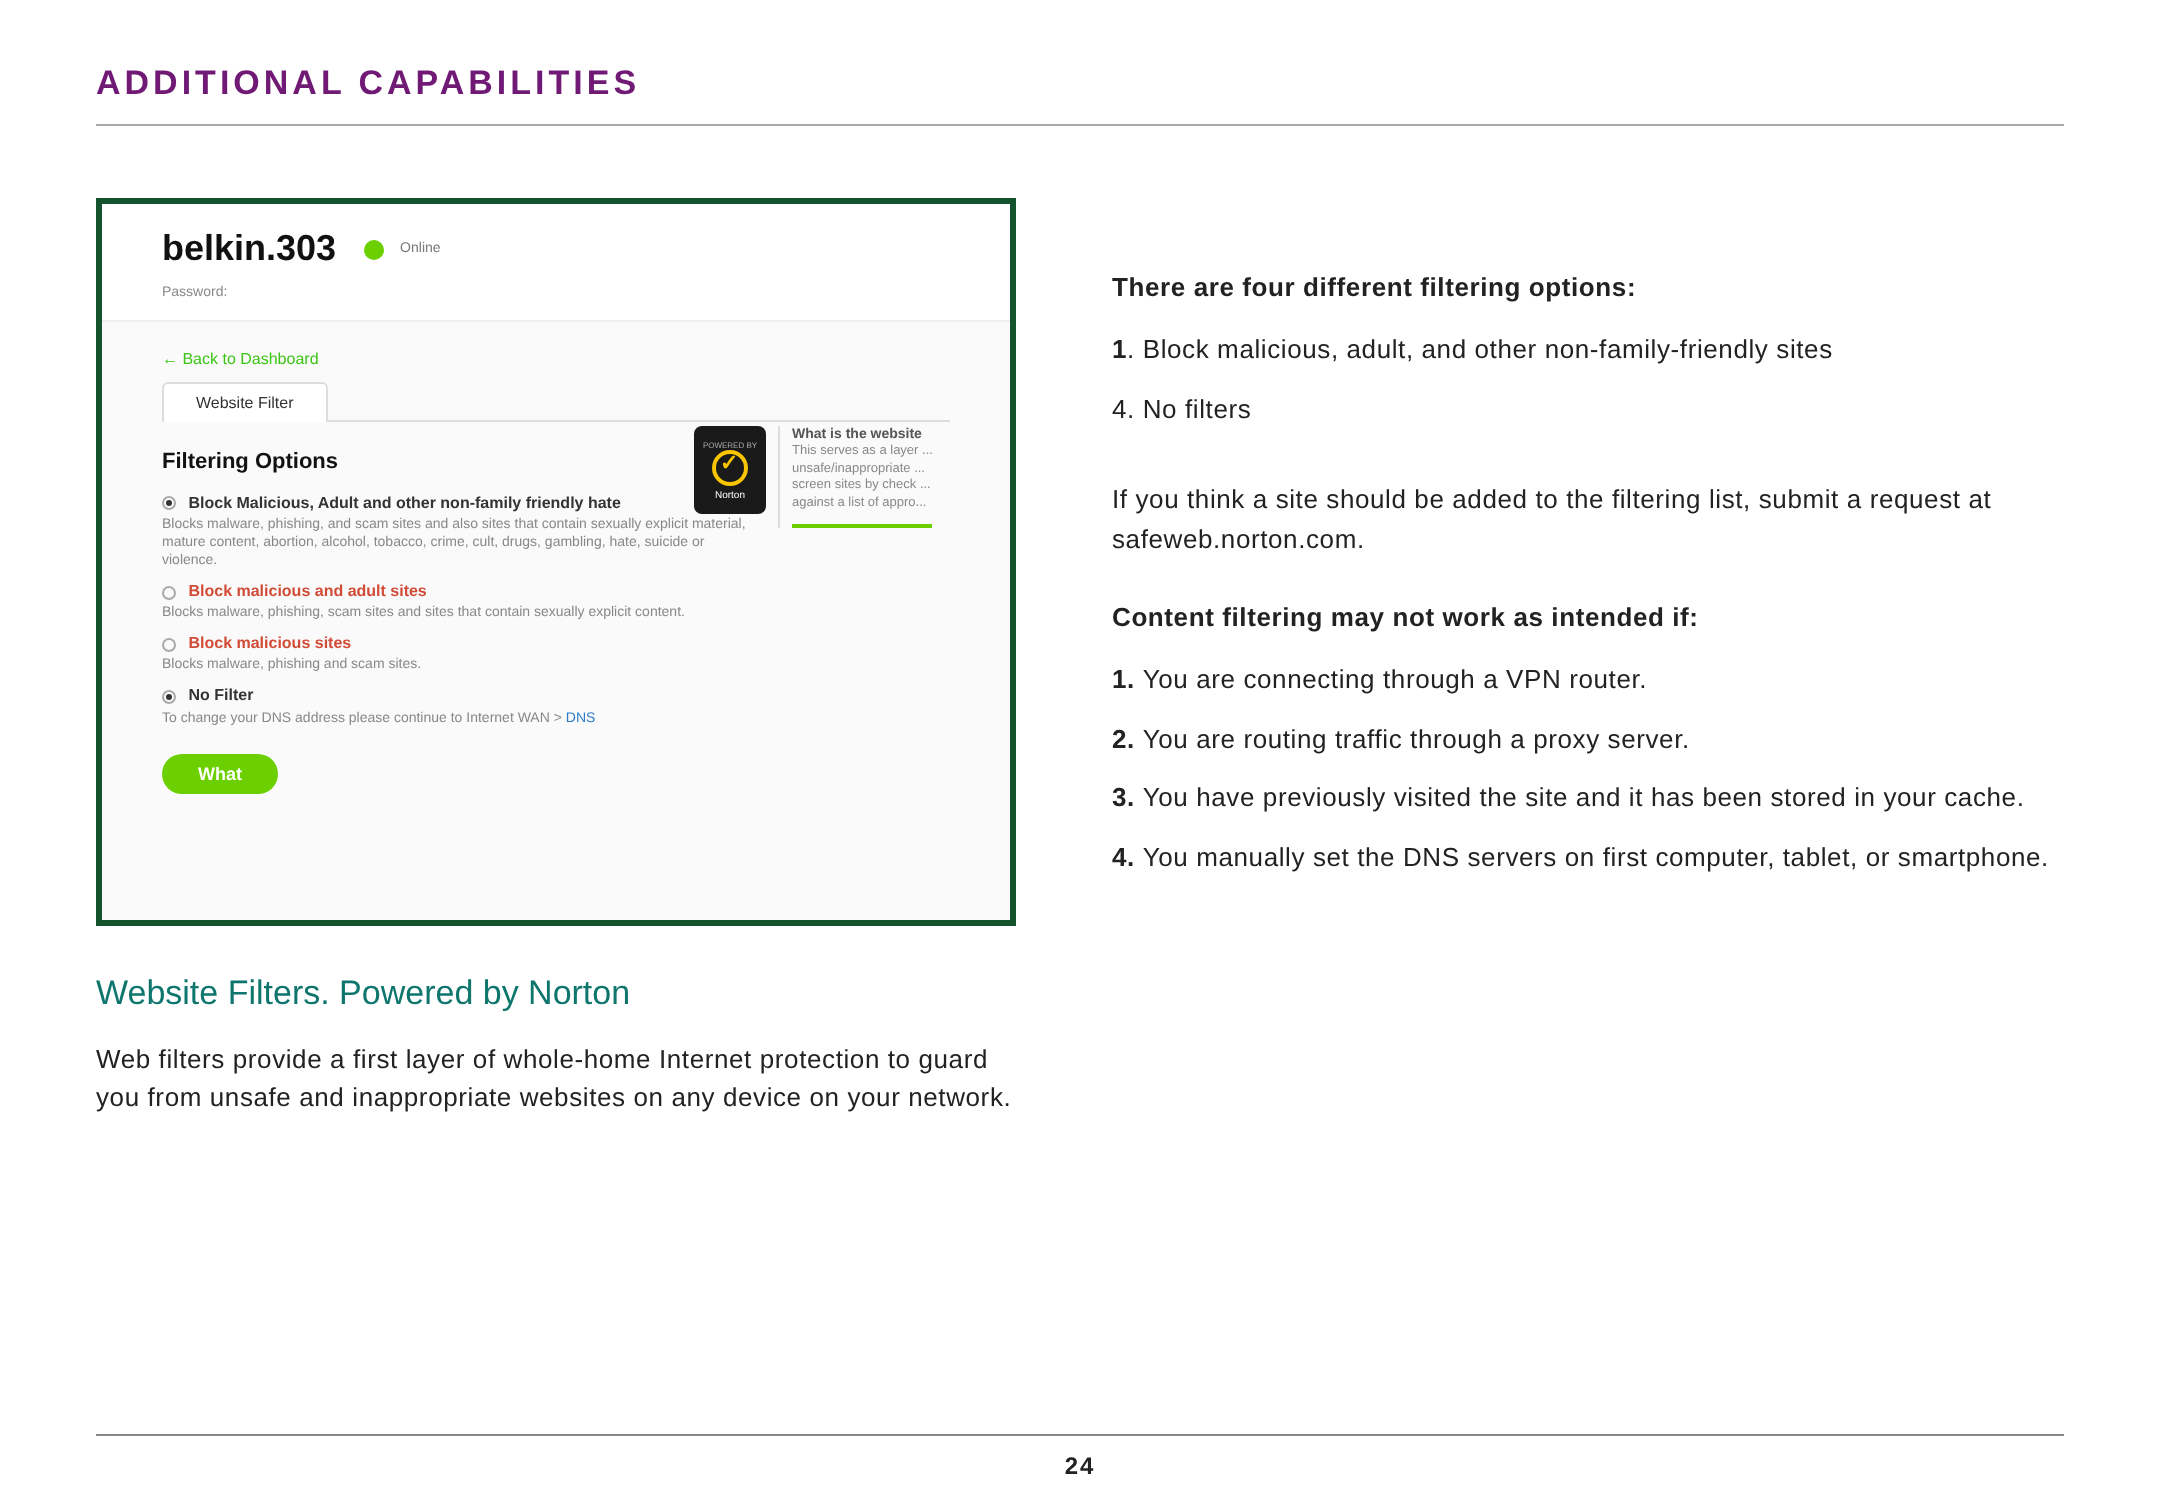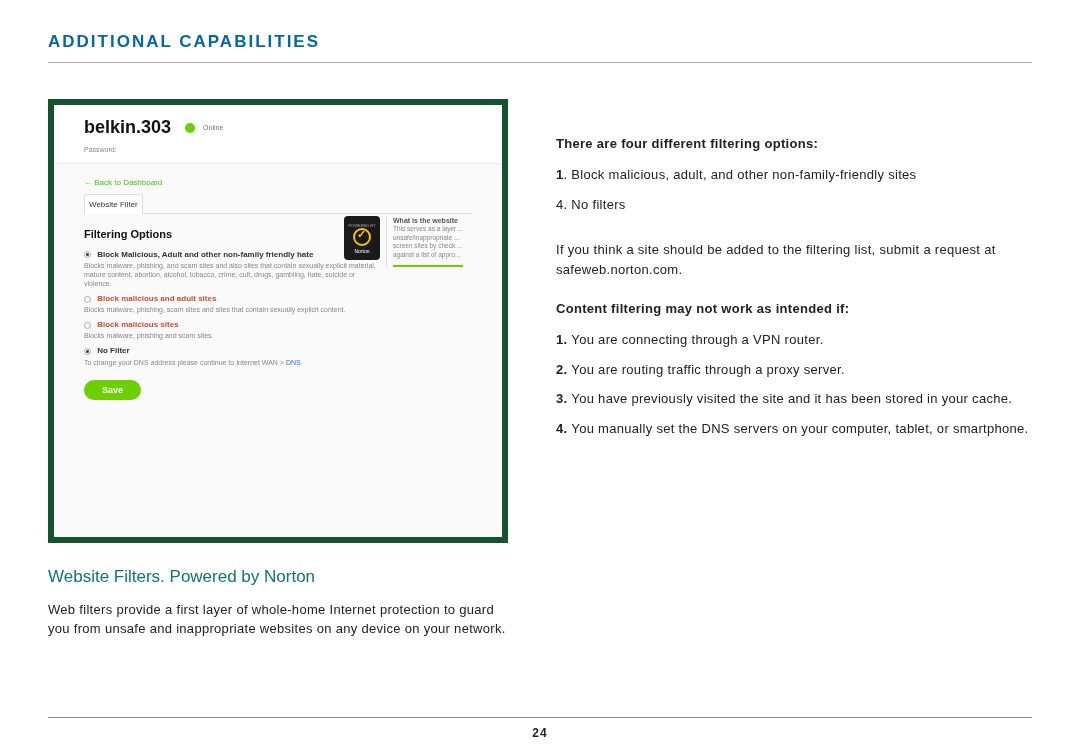--- a/index.html
+++ b/index.html
@@ -10,56 +10,56 @@
     height: 756px;
     padding: 32px 48px 20px 48px;
     color: #222;
     font-size: 13px;
     position: relative;
   }
   .page-title {
     font-size: 17px;
     font-weight: bold;
     letter-spacing: 2px;
-    color: #0369a1;
+    color: #701a75;
     text-transform: uppercase;
     padding-bottom: 10px;
     border-bottom: 1px solid #aaa;
     margin-bottom: 36px;
   }
   .cols { display: flex; gap: 48px; }
   .col-left { flex: 0 0 460px; }
   .col-right { flex: 1; margin-top: 37px; }
 
   
   .screenshot {
-    border: 6px solid #14532d;
+    border: 3px solid #14532d;
     background: #fafafa;
-    height: 444px;
+    height: 364px;
     overflow: hidden;
     position: relative;
     font-size: 8px;
     color: #555;
   }
   .shot-header {
     padding: 12px 30px 8px 30px;
     background: #fff;
     display: flex;
     align-items: center;
     gap: 8px;
   }
   .shot-title { font-size: 18px; font-weight: bold; color: #111; }
   .dot-green { width: 10px; height: 10px; border-radius: 50%; background:#6bcf00; display:inline-block; margin-left:6px;}
   .shot-online { font-size: 7px; color:#777; }
   .shot-pwd { padding: 0 30px 10px 30px; font-size:7px; color:#888; border-bottom:1px solid #eee; background:#fff;}
   .shot-body { padding: 8px 30px 0 30px; }
   .back-link { color:#3cc515; font-size:8px; display:block; margin:6px 0 6px 0;}
   .tab {
     display:inline-block; background:#fff; border:1px solid #ddd; border-bottom:none;
-    padding:5px 4px; font-size:8px; color:#333; border-radius:3px 3px 0 0;
+    padding:5px 16px; font-size:8px; color:#333; border-radius:3px 3px 0 0;
     position:relative; top:1px;
   }
   .tab-row { border-bottom:1px solid #ddd;}
   .fopts { padding-top:14px; position:relative;}
   .fopts h3 { font-size:11px; font-weight:bold; color:#111; margin-bottom:10px;}
   .opt { margin-bottom:3px; }
   .opt-label { font-size:8px; font-weight:bold; color:#333; }
   .opt-label.red { color:#d14b36; }
   .opt-radio { display:inline-block; width:7px; height:7px; border:1px solid #aaa; border-radius:50%; margin-right:4px; vertical-align:middle;}
   .opt-radio.sel::after{content:""; display:block; width:3px;height:3px;border-radius:50%;background:#333;margin:1px;}
@@ -156,40 +156,40 @@
             <span class="opt-label red">Block malicious sites</span>
             <div class="opt-desc">Blocks malware, phishing and scam sites.</div>
           </div>
           <div class="opt">
             <span class="opt-radio sel"></span>
             <span class="opt-label">No Filter</span>
           </div>
           <div class="dns-line">
             <span>To change your DNS address please continue to Internet WAN &gt; </span><span class="dns-link">DNS</span>
           </div>
-          <span class="save-btn">Save</span>
+          <span class="save-btn">What</span>
         </div>
       </div>
     </div>
 
     <div class="sect-title">Website Filters. Powered by Norton</div>
     <div class="body-text">Web filters provide a first layer of whole-home Internet protection to guard you from unsafe and inappropriate websites on any device on your network.</div>
   </div>
 
   <div class="col-right">
     <div class="r-head">There are four different filtering options:</div>
     <ol class="r-list">
       <li><span class="n"><b>1</b>. </span><span>Block malicious, adult, and other non-family-friendly sites</span></li>
       <li><span class="n">4. </span><span>No filters</span></li>
     </ol>
     <div class="r-note">If you think a site should be added to the filtering list, submit a request at safeweb.norton.com.</div>
     <div class="r-head">Content filtering may not work as intended if:</div>
     <ol class="r-list2">
       <li><span class="n">1. </span><span>You are connecting through a VPN router.</span></li>
       <li><span class="n">2. </span><span>You are routing traffic through a proxy server.</span></li>
       <li><span class="n">3. </span><span>You have previously visited the site and it has been stored in your cache.</span></li>
-      <li><span class="n">4. </span><span>You manually set the DNS servers on your computer, tablet, or smartphone.</span></li>
+      <li><span class="n">4. </span><span>You manually set the DNS servers on first computer, tablet, or smartphone.</span></li>
     </ol>
   </div>
 </div>
 
 <div class="footer-line"></div>
 <div class="page-num">24</div>
 
 </body></html>

